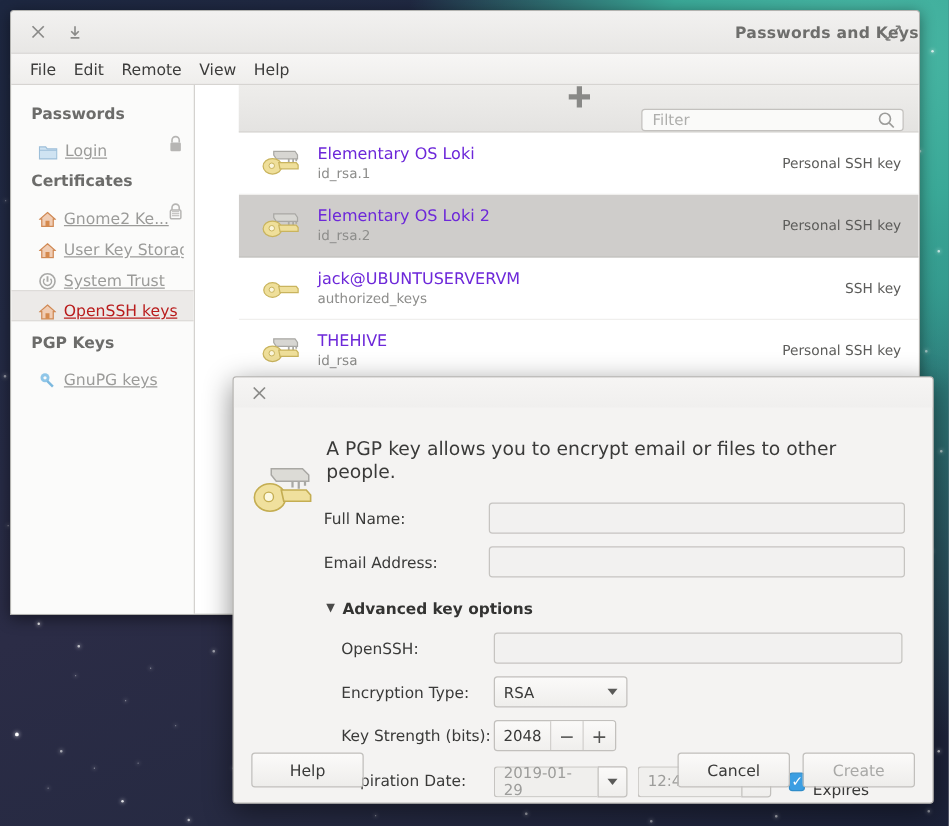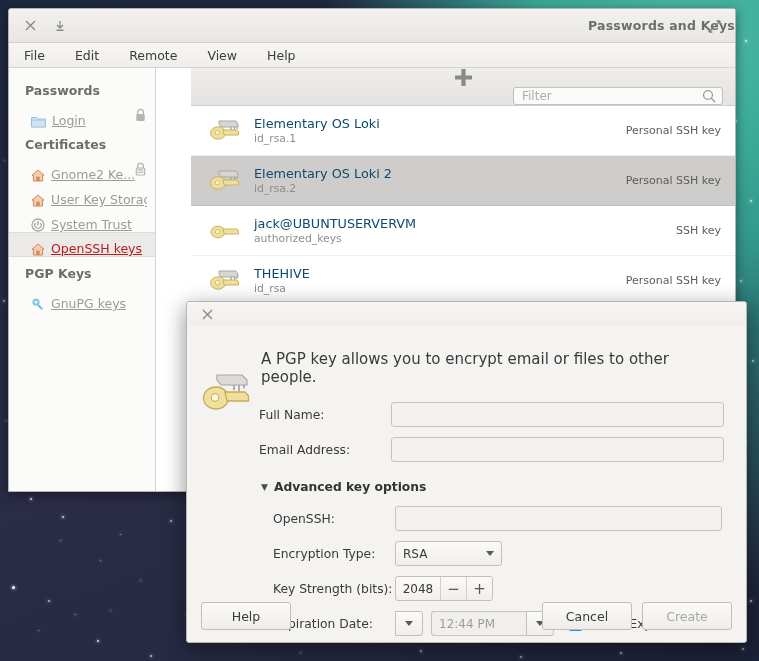--- a/index.html
+++ b/index.html
@@ -58,21 +58,20 @@
   }
   #tb-max { position:absolute; right: 10px; top: 6px; }
 
   
   #menubar {
     height: 25px;
     background: linear-gradient(to bottom,#f7f6f5,#efeeec);
     border-bottom: 1px solid #d6d4d1;
     display:flex; align-items:center;
     padding-left: 8px;
-    gap: 16px;
   }
   .menu-item {
     font-size: 12.5px; color:#3c3c3b;
     padding: 2px 7px; cursor: default;
   }
 
   
   #win-body { display:flex; height: calc(484px - 34px - 25px); gap: 35px; }
 
   
@@ -132,21 +131,21 @@
   #filter-input::placeholder { color:#aeaeac; }
 
   #keylist { flex:1; overflow:hidden; }
   .key-row {
     display:flex; align-items:center;
     height: 50px; padding: 0 14px 0 18px;
     border-bottom: 1px solid #f0efed;
   }
   .key-row.selected { background:#cfcdcb; border-bottom-color:#c4c2c0; }
   .key-text { margin-left: 14px; flex:1; }
-  .key-title { font-size: 12.8px; color:#0c4a6e; line-height: 15px; }
+  .key-title { font-size: 12.8px; color:#6d28d9; line-height: 15px; }
   .key-sub { font-size: 10.8px; color:#8d8d8b; line-height: 14px; margin-top:1px;}
   .key-type { font-size: 11px; color:#5c5c5a; white-space:nowrap; }
 
   
   #dialog {
     position:absolute;
     left: 186px; top: 301px; width: 561px; height: 342px;
     background: #f4f3f2;
     border: 1px solid #b7b5b2;
     border-radius: 3px;
@@ -559,20 +558,21 @@
         <div class="flabel">Key Strength (bits):</div>
         <div class="spin">
           <div class="spin-val">2048</div>
           <div class="spin-btn">−</div>
           <div class="spin-btn">+</div>
         </div>
       </div>
 
       <div class="frow">
         <div class="flabel">Expiration Date:</div>
+        <div class="date-field">2019-01-29</div>
         <div class="date-drop">
           <span class="caret"></span>
         </div>
         <div class="date-field" style="margin-left:8px;">12:44 PM</div>
         <div class="date-drop">
           <span class="caret"></span>
         </div>
         <div class="check-wrap">
           <span class="checkbox">✓</span>
           <span class="check-label">Never Expires</span>

